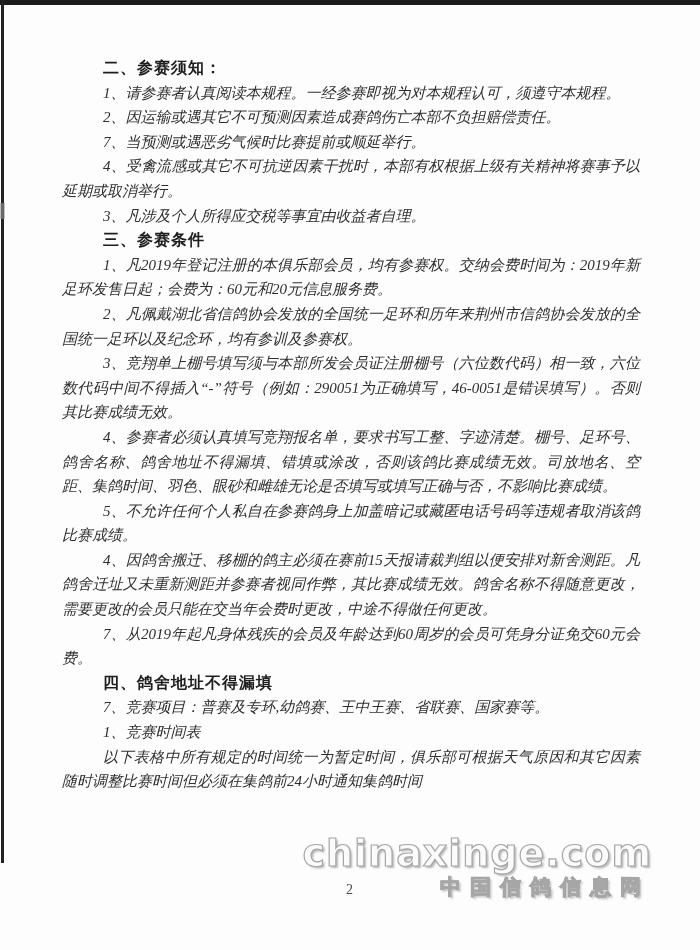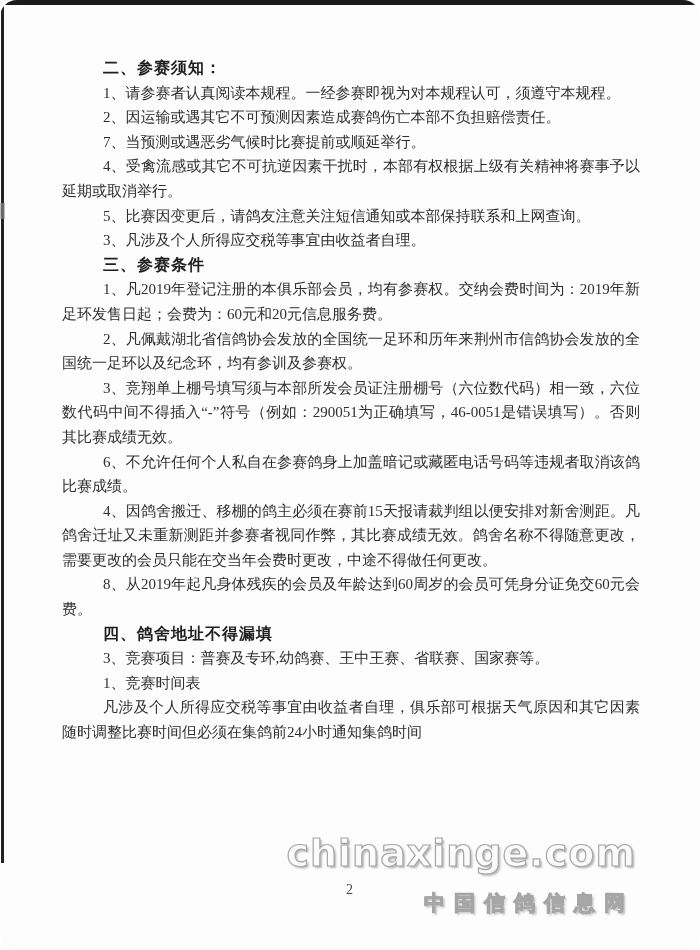--- a/index.html
+++ b/index.html
@@ -7,21 +7,20 @@
     padding: 0;
     background: #ffffff;
   }
   .page {
     position: relative;
     width: 700px;
     height: 950px;
     background: #fdfdfd;
     overflow: hidden;
     font-family: "Liberation Serif", "DejaVu Serif", serif;
-    border-radius: 17px;
   }
   
   .edge-top {
     position: absolute;
     top: 0; left: 0;
     width: 700px; height: 5px;
     background: #1b1b1b;
   }
   .edge-left {
     position: absolute;
@@ -42,20 +41,21 @@
     top: 56px;
     width: 578px;
     font-size: 15px;
     line-height: 24.6px;
     color: #2e2e2e;
     text-align: justify;
   }
   .content p.para {
     margin: 0;
     text-indent: 41px;
+    font-style: italic;
   }
   .content h3.heading {
     margin: 0;
     font-family: "Liberation Sans", "DejaVu Sans", sans-serif;
     font-weight: 700;
     font-size: 16px;
     line-height: 24.6px;
     letter-spacing: 1px;
     color: #1e1e1e;
     text-indent: 41px;
@@ -67,21 +67,21 @@
     left: 0;
     width: 700px;
     text-align: center;
     font-size: 14px;
     color: #4a4a4a;
     letter-spacing: 1px;
   }
   .watermark {
     position: absolute;
     top: 833px;
-    right: 64px;
+    right: 48px;
     text-align: right;
     pointer-events: none;
   }
   .wm-en {
     font-family: "DejaVu Sans", sans-serif;
     font-weight: 700;
     font-size: 38px;
     line-height: 40px;
     letter-spacing: 1px;
     color: #fbfbfb;
@@ -91,54 +91,53 @@
   .wm-cn {
     font-family: "DejaVu Sans", sans-serif;
     font-weight: 700;
     font-size: 21px;
     line-height: 28px;
     letter-spacing: 9px;
     margin-right: 2px;
     color: #14532d;
     -webkit-text-stroke: 1px #a6a6a6;
     text-shadow: 2px 2px 2px rgba(130,130,130,0.5);
-    margin-top: 16px;
   }
 </style>
 </head>
 <body>
 
 <div class="page">
 
   <div class="edge-top"></div>
   <div class="edge-left"></div>
   <div class="edge-speck"></div>
 
   <div class="content">
 
     <h3 class="heading">二、参赛须知：</h3>
     <p class="para">1、请参赛者认真阅读本规程。一经参赛即视为对本规程认可，须遵守本规程。</p>
     <p class="para">2、因运输或遇其它不可预测因素造成赛鸽伤亡本部不负担赔偿责任。</p>
     <p class="para">7、当预测或遇恶劣气候时比赛提前或顺延举行。</p>
     <p class="para">4、受禽流感或其它不可抗逆因素干扰时，本部有权根据上级有关精神将赛事予以延期或取消举行。</p>
-    <p class="para">5、比赛因变更后，请鸽友注意关注短信通知或本部保持联系和上网查询。</p>
     <p class="para">3、凡涉及个人所得应交税等事宜由收益者自理。</p>
 
     <h3 class="heading">三、参赛条件</h3>
     <p class="para">1、凡2019年登记注册的本俱乐部会员，均有参赛权。交纳会费时间为：2019年新足环发售日起；会费为：60元和20元信息服务费。</p>
     <p class="para">2、凡佩戴湖北省信鸽协会发放的全国统一足环和历年来荆州市信鸽协会发放的全国统一足环以及纪念环，均有参训及参赛权。</p>
     <p class="para">3、竞翔单上棚号填写须与本部所发会员证注册棚号（六位数代码）相一致，六位数代码中间不得插入“-”符号（例如：290051为正确填写，46-0051是错误填写）。否则其比赛成绩无效。</p>
-    <p class="para">6、不允许任何个人私自在参赛鸽身上加盖暗记或藏匿电话号码等违规者取消该鸽比赛成绩。</p>
+    <p class="para">4、参赛者必须认真填写竞翔报名单，要求书写工整、字迹清楚。棚号、足环号、鸽舍名称、鸽舍地址不得漏填、错填或涂改，否则该鸽比赛成绩无效。司放地名、空距、集鸽时间、羽色、眼砂和雌雄无论是否填写或填写正确与否，不影响比赛成绩。</p>
+    <p class="para">5、不允许任何个人私自在参赛鸽身上加盖暗记或藏匿电话号码等违规者取消该鸽比赛成绩。</p>
     <p class="para">4、因鸽舍搬迁、移棚的鸽主必须在赛前15天报请裁判组以便安排对新舍测距。凡鸽舍迁址又未重新测距并参赛者视同作弊，其比赛成绩无效。鸽舍名称不得随意更改，需要更改的会员只能在交当年会费时更改，中途不得做任何更改。</p>
-    <p class="para">8、从2019年起凡身体残疾的会员及年龄达到60周岁的会员可凭身分证免交60元会费。</p>
+    <p class="para">7、从2019年起凡身体残疾的会员及年龄达到60周岁的会员可凭身分证免交60元会费。</p>
 
     <h3 class="heading">四、鸽舍地址不得漏填</h3>
-    <p class="para">3、竞赛项目：普赛及专环,幼鸽赛、王中王赛、省联赛、国家赛等。</p>
+    <p class="para">7、竞赛项目：普赛及专环,幼鸽赛、王中王赛、省联赛、国家赛等。</p>
     <p class="para">1、竞赛时间表</p>
-    <p class="para">凡涉及个人所得应交税等事宜由收益者自理，俱乐部可根据天气原因和其它因素随时调整比赛时间但必须在集鸽前24小时通知集鸽时间</p>
+    <p class="para">以下表格中所有规定的时间统一为暂定时间，俱乐部可根据天气原因和其它因素随时调整比赛时间但必须在集鸽前24小时通知集鸽时间</p>
 
   </div>
 
   <div class="page-number">2</div>
 
   <div class="watermark">
     <div class="wm-en">chinaxinge.com</div>
     <div class="wm-cn">中国信鸽信息网</div>
   </div>
 

